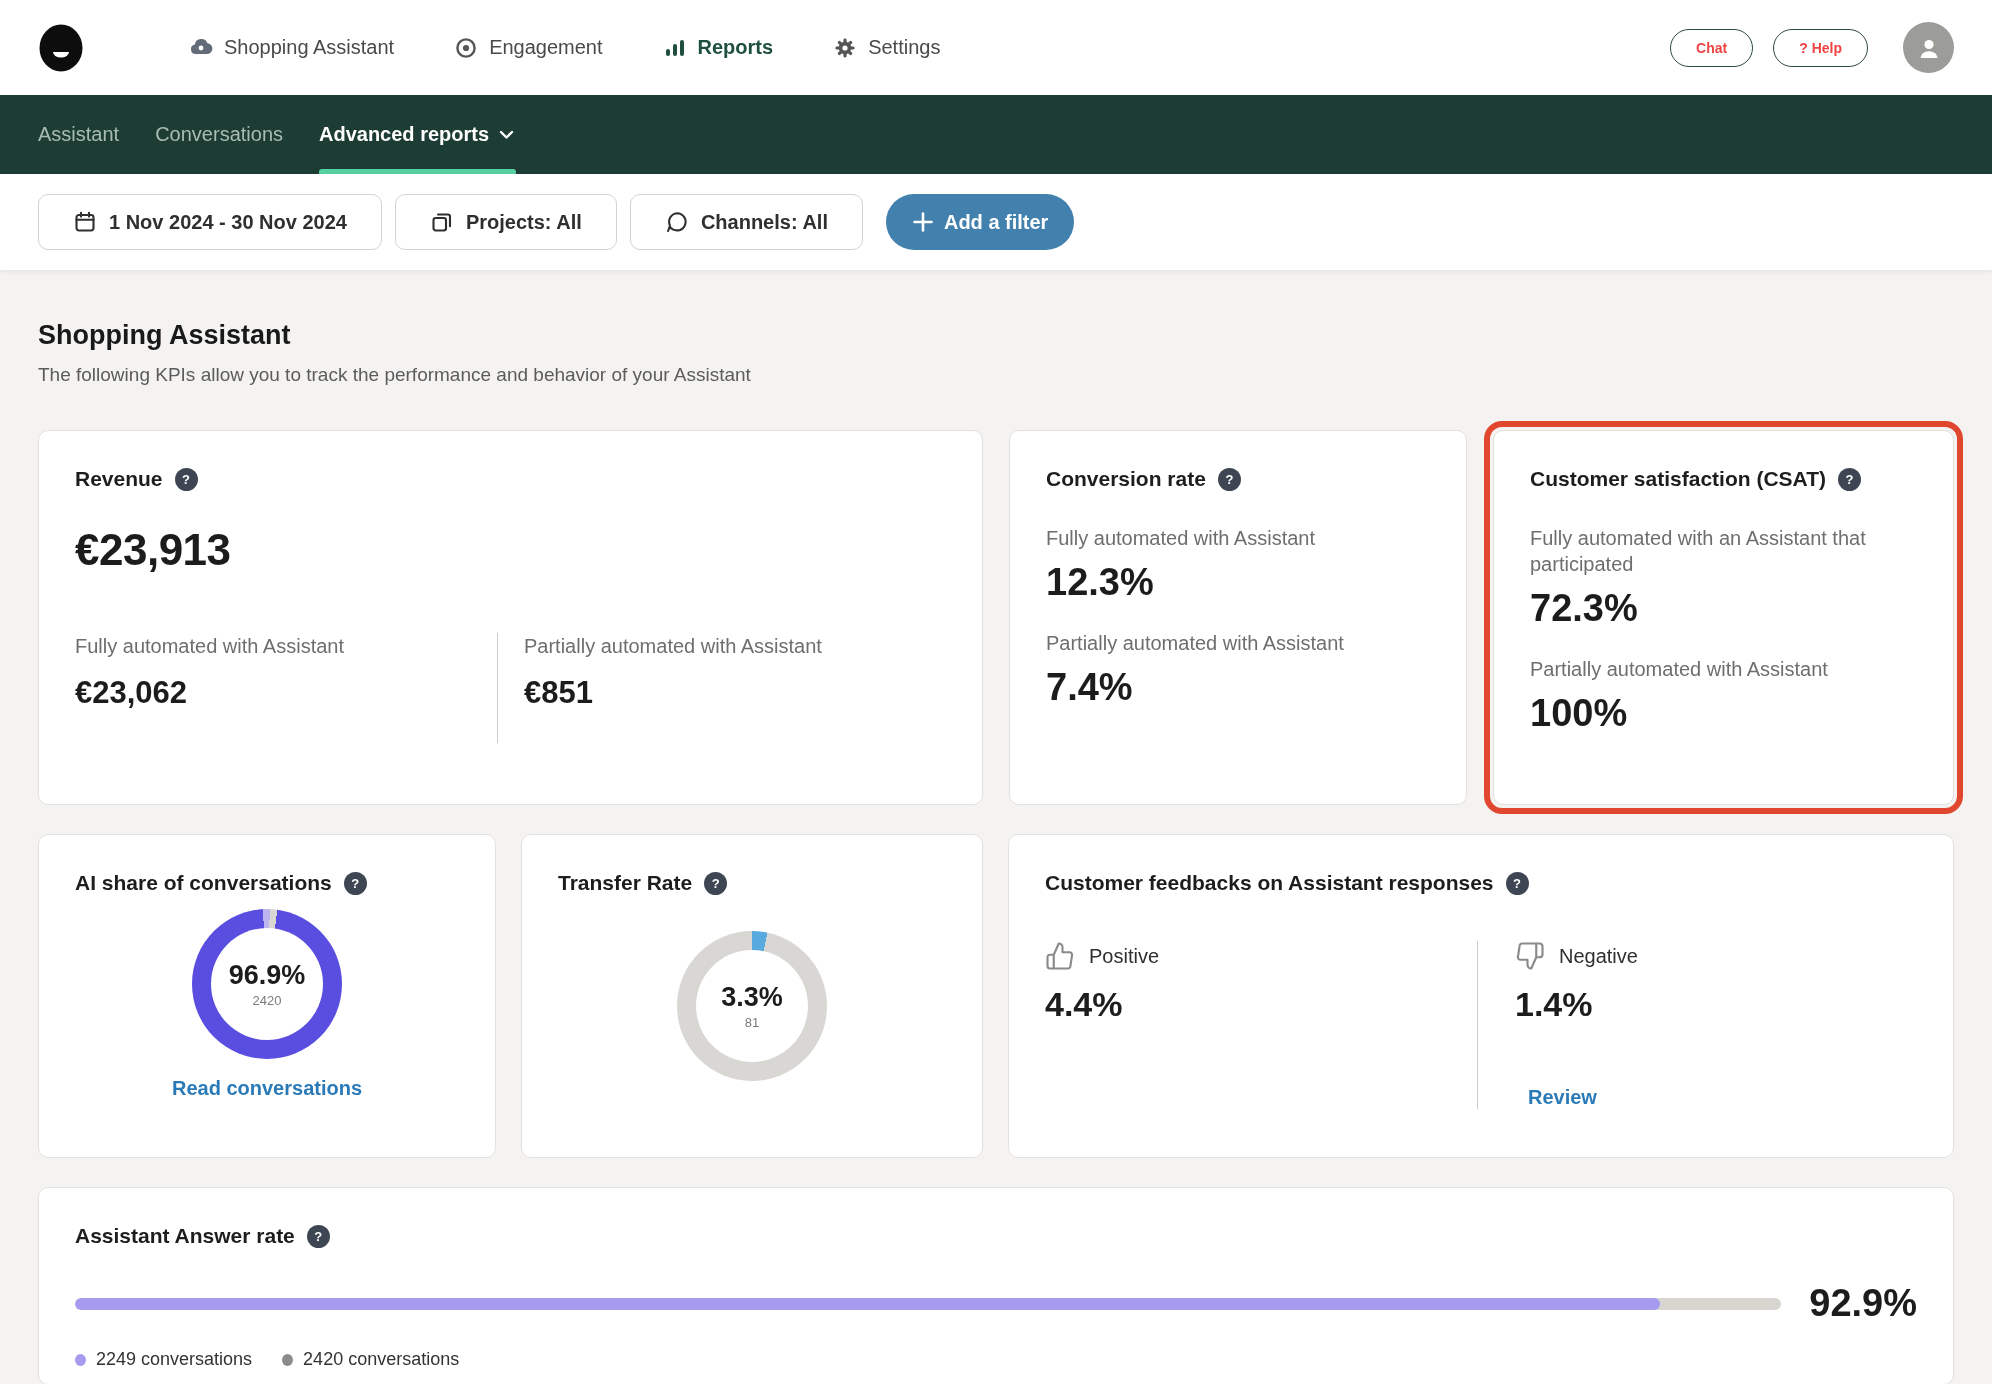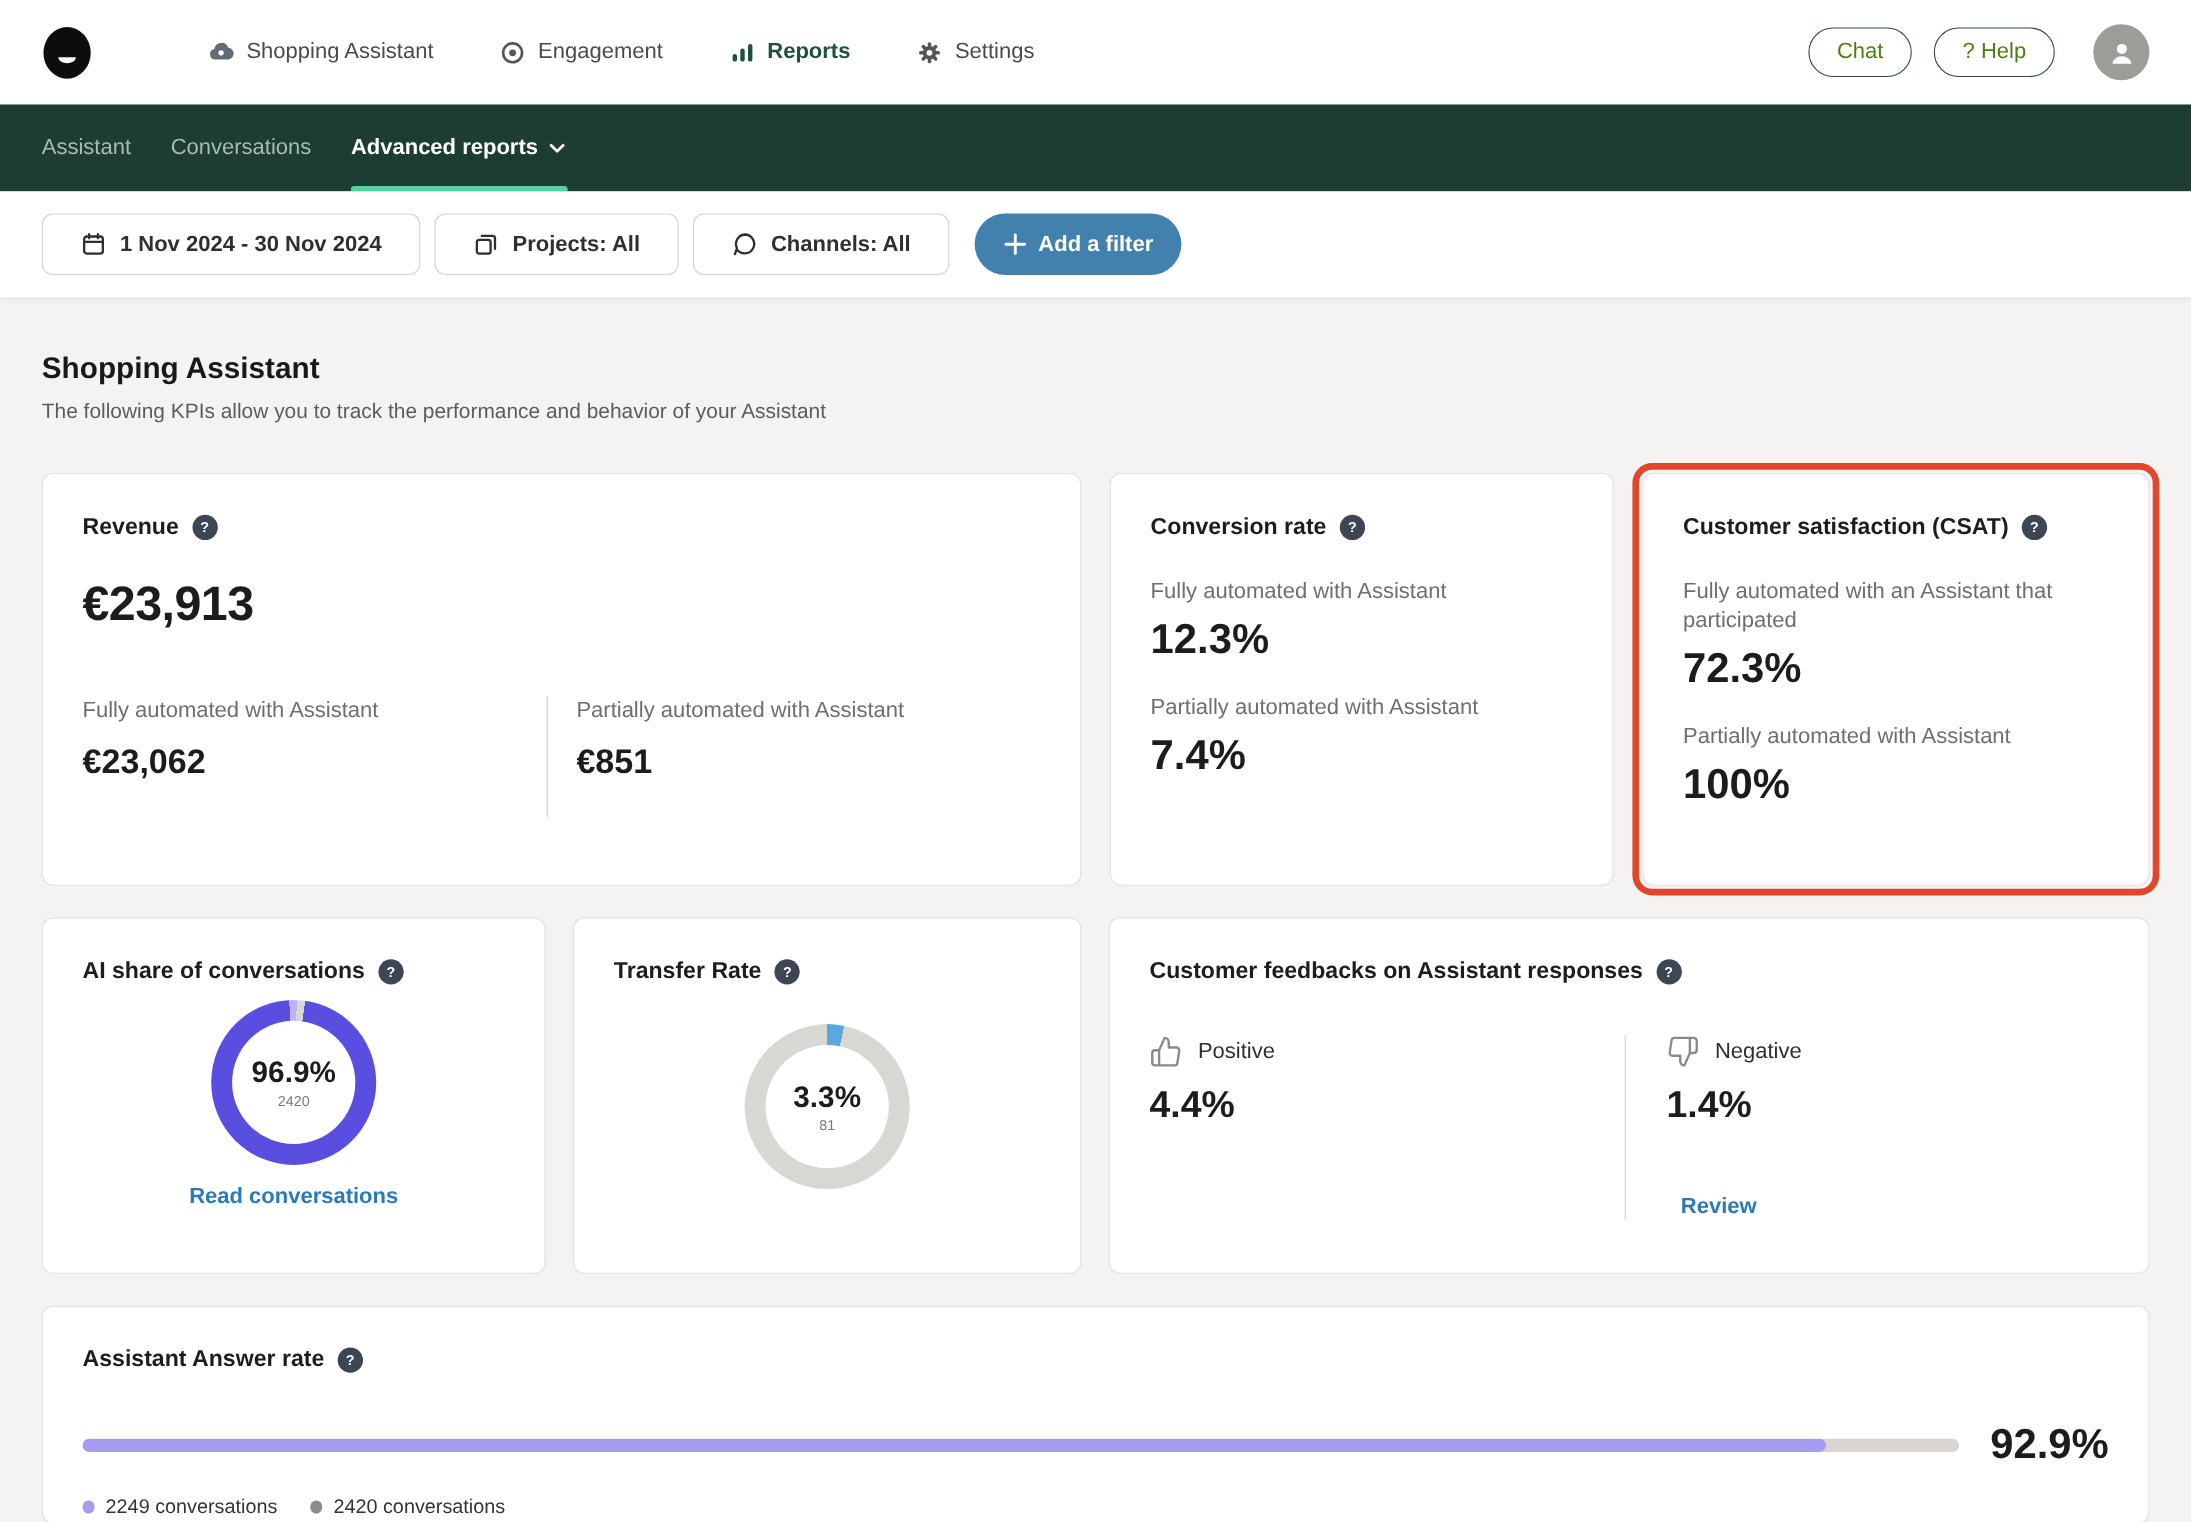--- a/index.html
+++ b/index.html
@@ -10,21 +10,21 @@
     -webkit-font-smoothing:antialiased;
   }
   
   .topbar { height:95px; background:#fff; display:flex; align-items:center; padding:0 38px; }
   .logo { width:46px; height:50px; flex:0 0 auto; }
   .main-nav { display:flex; align-items:center; gap:60px; margin-left:105px; }
   .nav-item { display:flex; align-items:center; gap:11px; font-size:20px; font-weight:500; color:#4a4a4a; cursor:pointer; }
   .nav-item.active { color:#1e4f40; font-weight:700; }
   .topbar-right { margin-left:auto; display:flex; align-items:center; gap:20px; }
   .pill-btn { border:1.6px solid #2c4a40; border-radius:24px; background:#fff; padding:10px 25px;
-    font-size:20px; font-weight:400; color:#4d7c0f; cursor:pointer; font-family:inherit; }
+    font-size:14px; font-weight:700; color:#ef4444; cursor:pointer; font-family:inherit; }
   .avatar { width:51px; height:51px; border-radius:50%; background:#9c9c98; display:flex; align-items:center; justify-content:center; margin-left:15px; cursor:pointer; }
   
   .subnav { height:79px; background:#1d3c33; display:flex; align-items:stretch; padding:0 38px; gap:36px; }
   .subnav-item { display:flex; align-items:center; gap:8px; font-size:20px; color:#a8bcb4; cursor:pointer; position:relative; font-weight:500; }
   .subnav-item.active { color:#fff; font-weight:700; }
   .subnav-item.active::after { content:""; position:absolute; left:0; right:0; bottom:0; height:5px; background:#57d1a1; border-radius:3px 3px 0 0; }
   
   .filterbar { background:#fff; padding:20px 38px; display:flex; align-items:center; gap:13px; box-shadow:0 2px 6px rgba(0,0,0,.06); position:relative; z-index:2; }
   .chip { display:flex; align-items:center; gap:12px; height:56px; padding:0 34px; border:1px solid #d5d3cf; border-radius:10px;
     background:#fff; font-size:20px; font-weight:600; color:#2f2f2f; cursor:pointer; font-family:inherit; }
@@ -70,21 +70,21 @@
   .donut-link { margin-top:18px; }
   
   .fb-cols { display:flex; margin-top:46px; }
   .fb-col1 { width:432px; padding-bottom:10px; }
   .fb-col2 { border-left:1px solid #cfcdc9; padding-left:37px; flex:1; }
   .fb-head { display:flex; align-items:center; gap:14px; }
   .fb-label { font-size:20px; color:#2f2f2f; font-weight:500; }
   .fb-value { font-size:34px; font-weight:700; margin-top:14px; }
   .fb-review { margin-top:62px; margin-left:13px; }
   
-  .bar-row { display:flex; align-items:center; margin-top:44px; }
+  .bar-row { display:flex; align-items:center; margin-top:34px; }
   .bar-track { flex:1; height:12px; background:#d9d6d2; border-radius:6px; overflow:hidden; }
   .bar-fill { height:100%; border-radius:6px; }
   .bar-value { font-size:38px; font-weight:700; margin-left:28px; color:#1c1c1c; }
   .legend { display:flex; align-items:center; gap:30px; margin-top:24px; }
   .legend-item { display:flex; align-items:center; gap:10px; font-size:18px; color:#333; font-weight:500; }
   .legend-dot { width:11px; height:12px; border-radius:50%; }
   svg { display:block; }
 </style>
 </head>
 <body>

